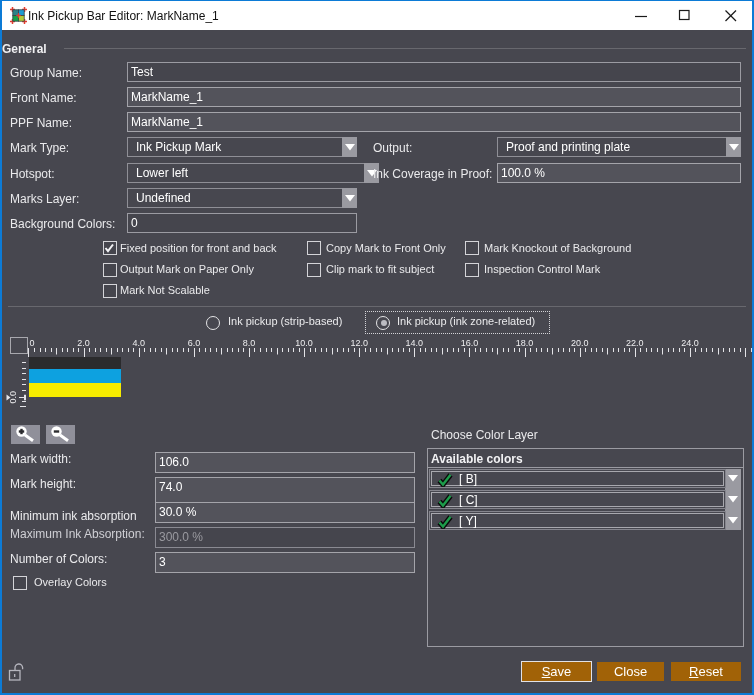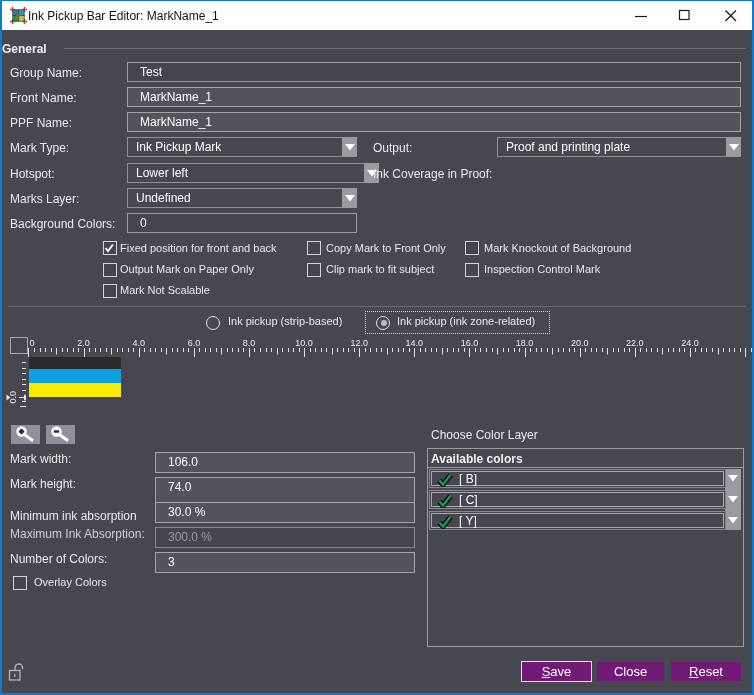--- a/index.html
+++ b/index.html
@@ -1,31 +1,31 @@
 <!DOCTYPE html>
 <html><head><meta charset="utf-8"><style>
 *{box-sizing:border-box;margin:0;padding:0}
 body{width:754px;height:695px;font-family:"Liberation Sans",sans-serif;}
 .win{position:relative;width:754px;height:695px;background:#47474f;overflow:hidden}
 .bord{position:absolute;background:#0c7bd6}
 .abs{position:absolute}
 .titlebar{position:absolute;left:2px;top:1px;width:750px;height:29px;background:#ffffff}
 .title{position:absolute;left:31px;top:8px;font-size:12px;color:#111}
 .lbl{position:absolute;font-size:12px;color:#eaeaec;white-space:nowrap}
-.fld{position:absolute;border:1px solid #a4a4aa;background:#53535b;color:#fff;font-size:12px;line-height:18px;padding-left:12px;white-space:nowrap}
+.fld{position:absolute;border:1px solid #a4a4aa;background:#53535b;color:#fff;font-size:12px;line-height:18px;padding-left:3px;white-space:nowrap}
 .dkf{background:#45454d;border-color:#9b9ba2}
 .ddf{background:#47474f;border-color:#8f8f96;padding-left:8px}
 .dis{background:#45454d;border-color:#8a8a92;color:#9a9aa0}
 .ddb{position:absolute;right:-1px;top:-1px;width:15px;height:20px;background:#9a9aa1}
 .ddb svg{position:absolute;left:2.5px;top:7px}
 .cb{position:absolute;width:14px;height:14px;border:1.5px solid #d4d4d8;background:#45454d}
 .cbl{position:absolute;font-size:11px;color:#eaeaec;white-space:nowrap}
 .sep{position:absolute;height:1px;background:#68686e}
 .radio{position:absolute;width:14px;height:14px;border:1.5px solid #e4e4e6;border-radius:50%}
-.btn{position:absolute;background:#701a75;color:#fff;font-size:13px;text-align:center;line-height:19px}
+.btn{position:absolute;background:#a16207;color:#fff;font-size:13px;text-align:center;line-height:19px}
 u{text-decoration:underline}
 </style></head><body>
 <div class="win">
 
 <div class="bord" style="left:0;top:0;width:754px;height:1px"></div>
 <div class="bord" style="left:0;top:0;width:2px;height:695px"></div>
 <div class="bord" style="left:752px;top:0;width:2px;height:695px"></div>
 <div class="bord" style="left:0;top:693px;width:754px;height:2px"></div>
 
 <div class="titlebar">
@@ -87,20 +87,21 @@
           <polygon points="0,0 10,0 5,6.5" fill="#fff"></polygon>
         </svg>
       </span></div>
 <div class="lbl" style="left:10px;top:167px">Hotspot:</div>
 <div class="fld ddf" style="left:127px;top:163px;width:252px;height:20px">Lower left<span class="ddb">
         <svg width="10" height="7">
           <polygon points="0,0 10,0 5,6.5" fill="#fff"></polygon>
         </svg>
       </span></div>
 <div class="lbl" style="left:373px;top:167px">Ink Coverage in Proof:</div>
+<div class="fld" style="left:497px;top:163px;width:244px;height:20px">100.0 %</div>
 <div class="lbl" style="left:10px;top:192px">Marks Layer:</div>
 <div class="fld ddf" style="left:127px;top:188px;width:230px;height:20px">Undefined<span class="ddb">
         <svg width="10" height="7">
           <polygon points="0,0 10,0 5,6.5" fill="#fff"></polygon>
         </svg>
       </span></div>
 <div class="lbl" style="left:10px;top:217px">Background Colors:</div>
 <div class="fld dkf" style="left:127px;top:213px;width:230px;height:20px">0</div>
 
 <div class="cb" style="left:102.5px;top:241px">

